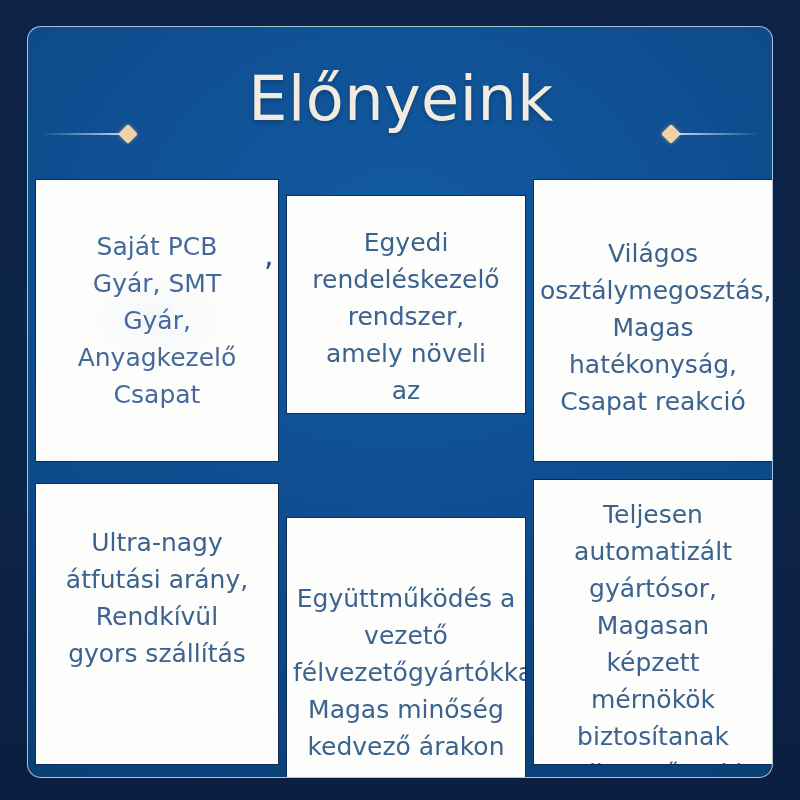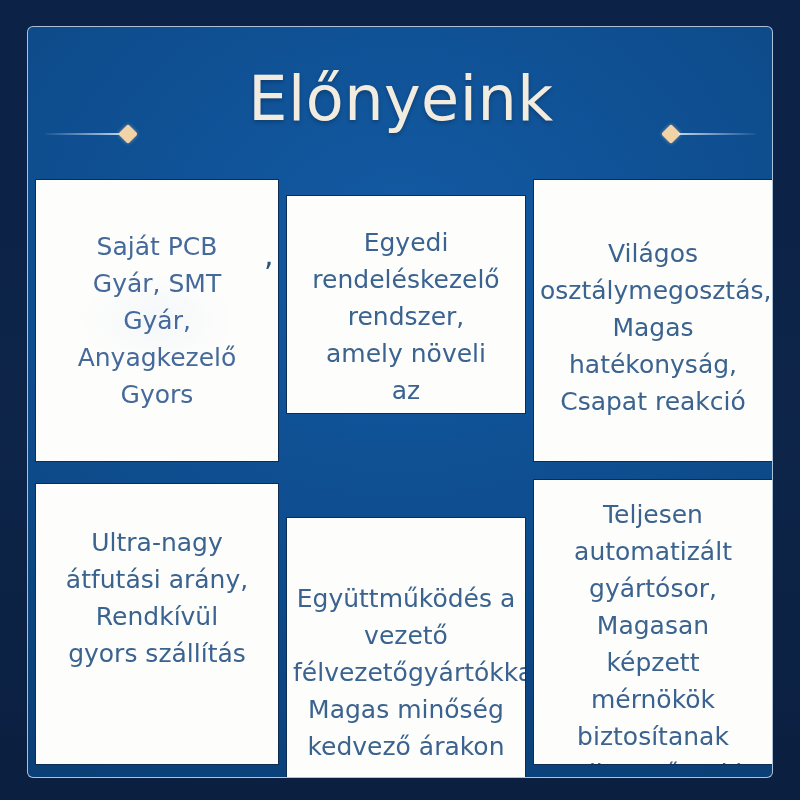--- a/index.html
+++ b/index.html
@@ -20,21 +20,21 @@
       linear-gradient(180deg, #0c2246 0%, #0d2549 55%, #0b1f40 100%);
   }
 
   
   .panel {
     position: absolute;
     left: 27px;
     top: 26px;
     width: 746px;
     height: 752px;
-    border-radius: 6px;
+    border-radius: 14px;
     border: 1px solid rgba(226, 235, 245, 0.75);
     background:
       radial-gradient(120% 95% at 50% 30%, #12559c 0%, #0d4a8a 45%, #0a3f78 78%, #093congratulations 100%);
     background-color: #0d4a8a;
     box-sizing: border-box;
     overflow: hidden;
   }
   
   .panel {
     background:
@@ -186,21 +186,21 @@
       </div>
 
     </div>
 
     <div class="card" id="card-1">
       <div class="card-sheen"></div>
       <div class="card-text">Saját PCB
 Gyár, SMT
 Gyár,
 Anyagkezelő
-Gyors</div>
+Csapat</div>
       <div class="artifact-comma">,</div>
     </div>
 
     <div class="card" id="card-2">
       <div class="card-text">Egyedi
 rendeléskezelő
 rendszer,
 amely növeli
 az
 ügyfélélményt</div>

